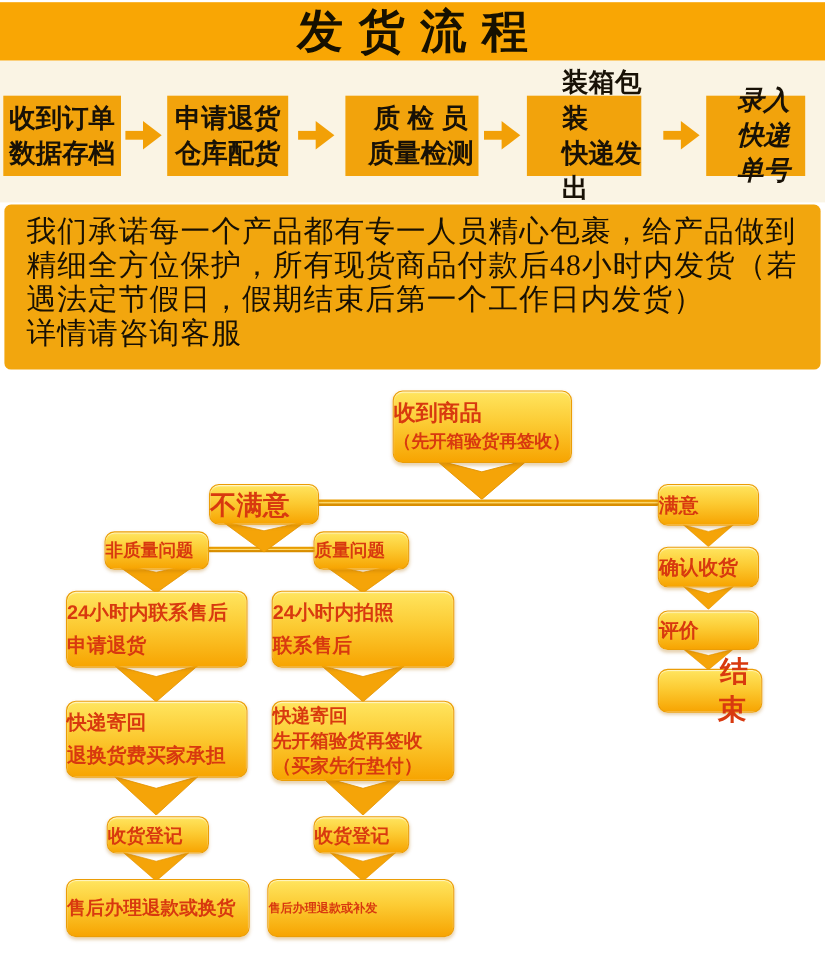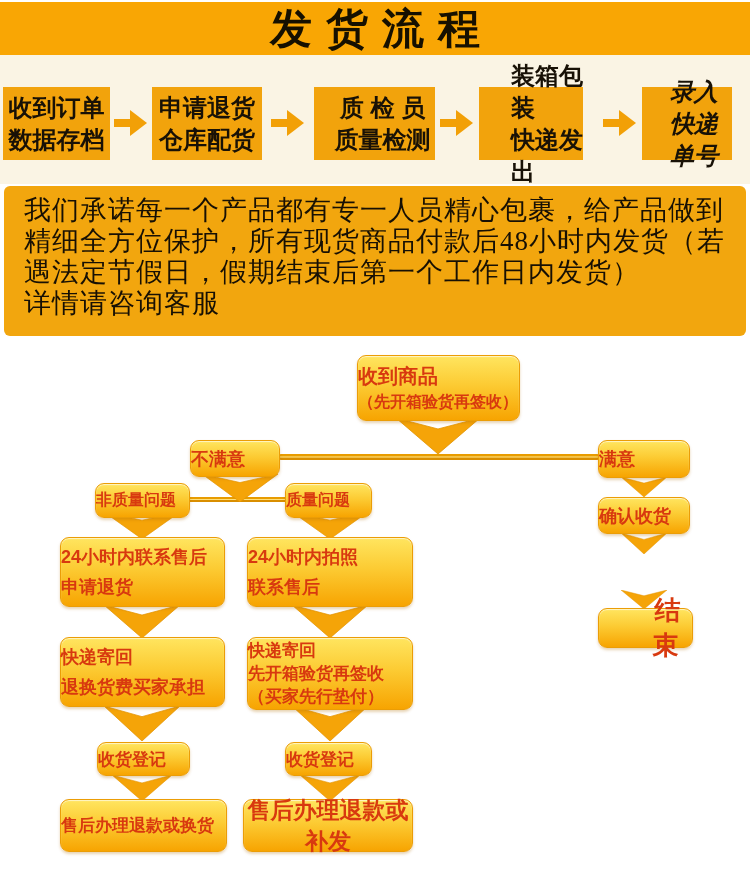--- a/index.html
+++ b/index.html
@@ -134,36 +134,39 @@
     </svg>
   <svg class="dart" style="left:300px;top:775px;width:60px;height:26px;" viewBox="0 0 100 46" preserveAspectRatio="none">
       <polygon points="0,0 50,14 100,0 50,46" fill="#F5A408" stroke="#E39300" stroke-width="1"></polygon>
     </svg>
 
   <div class="node" style="left:357px;top:355px;width:163px;height:66px;">
     <span class="nl" style="font-size:20px;line-height:28px;">收到商品</span>
     <span class="nl" style="font-size:16px;line-height:24px;">（先开箱验货再签收）</span>
   </div>
 
-  <div class="node" style="left:190px;top:440px;width:90px;height:37px;font-size:18px;">
+  <div class="node" style="left:190px;top:440px;width:100px;height:37px;font-size:24px;">
     <span class="nl">不满意</span>
   </div>
   <div class="node" style="left:598px;top:440px;width:92px;height:38px;font-size:18px;">
     <span class="nl">满意</span>
   </div>
 
   <div class="node" style="left:95px;top:483px;width:95px;height:35px;font-size:16px;">
     <span class="nl">非质量问题</span>
   </div>
   <div class="node" style="left:285px;top:483px;width:87px;height:35px;font-size:16px;">
     <span class="nl">质量问题</span>
   </div>
 
   <div class="node" style="left:598px;top:497px;width:92px;height:37px;font-size:18px;">
     <span class="nl">确认收货</span>
+  </div>
+  <div class="node" style="left:598px;top:555px;width:92px;height:36px;font-size:18px;">
+    <span class="nl">评价</span>
   </div>
   <div class="node" style="left:598px;top:608px;width:95px;height:40px;font-size:26px;letter-spacing:4px;text-indent:4px;padding-left:44px;">
     <span class="nl">结束</span>
   </div>
 
   <div class="node" style="left:60px;top:537px;width:165px;height:70px;font-size:18px;">
     <span class="nl" style="line-height:30px;">24小时内联系售后</span>
     <span class="nl" style="line-height:30px;">申请退货</span>
   </div>
   <div class="node" style="left:247px;top:537px;width:166px;height:70px;font-size:18px;">
@@ -184,17 +187,17 @@
   <div class="node" style="left:97px;top:742px;width:93px;height:34px;font-size:17px;">
     <span class="nl">收货登记</span>
   </div>
   <div class="node" style="left:285px;top:742px;width:87px;height:34px;font-size:17px;">
     <span class="nl">收货登记</span>
   </div>
 
   <div class="node" style="left:60px;top:799px;width:167px;height:53px;font-size:17px;">
     <span class="nl">售后办理退款或换货</span>
   </div>
-  <div class="node" style="left:243px;top:799px;width:170px;height:53px;font-size:23px;">
+  <div class="node" style="left:243px;top:799px;width:170px;height:53px;font-size:11px;">
     <span class="nl">售后办理退款或补发</span>
   </div>
 
 </div>
 
 </body></html>

